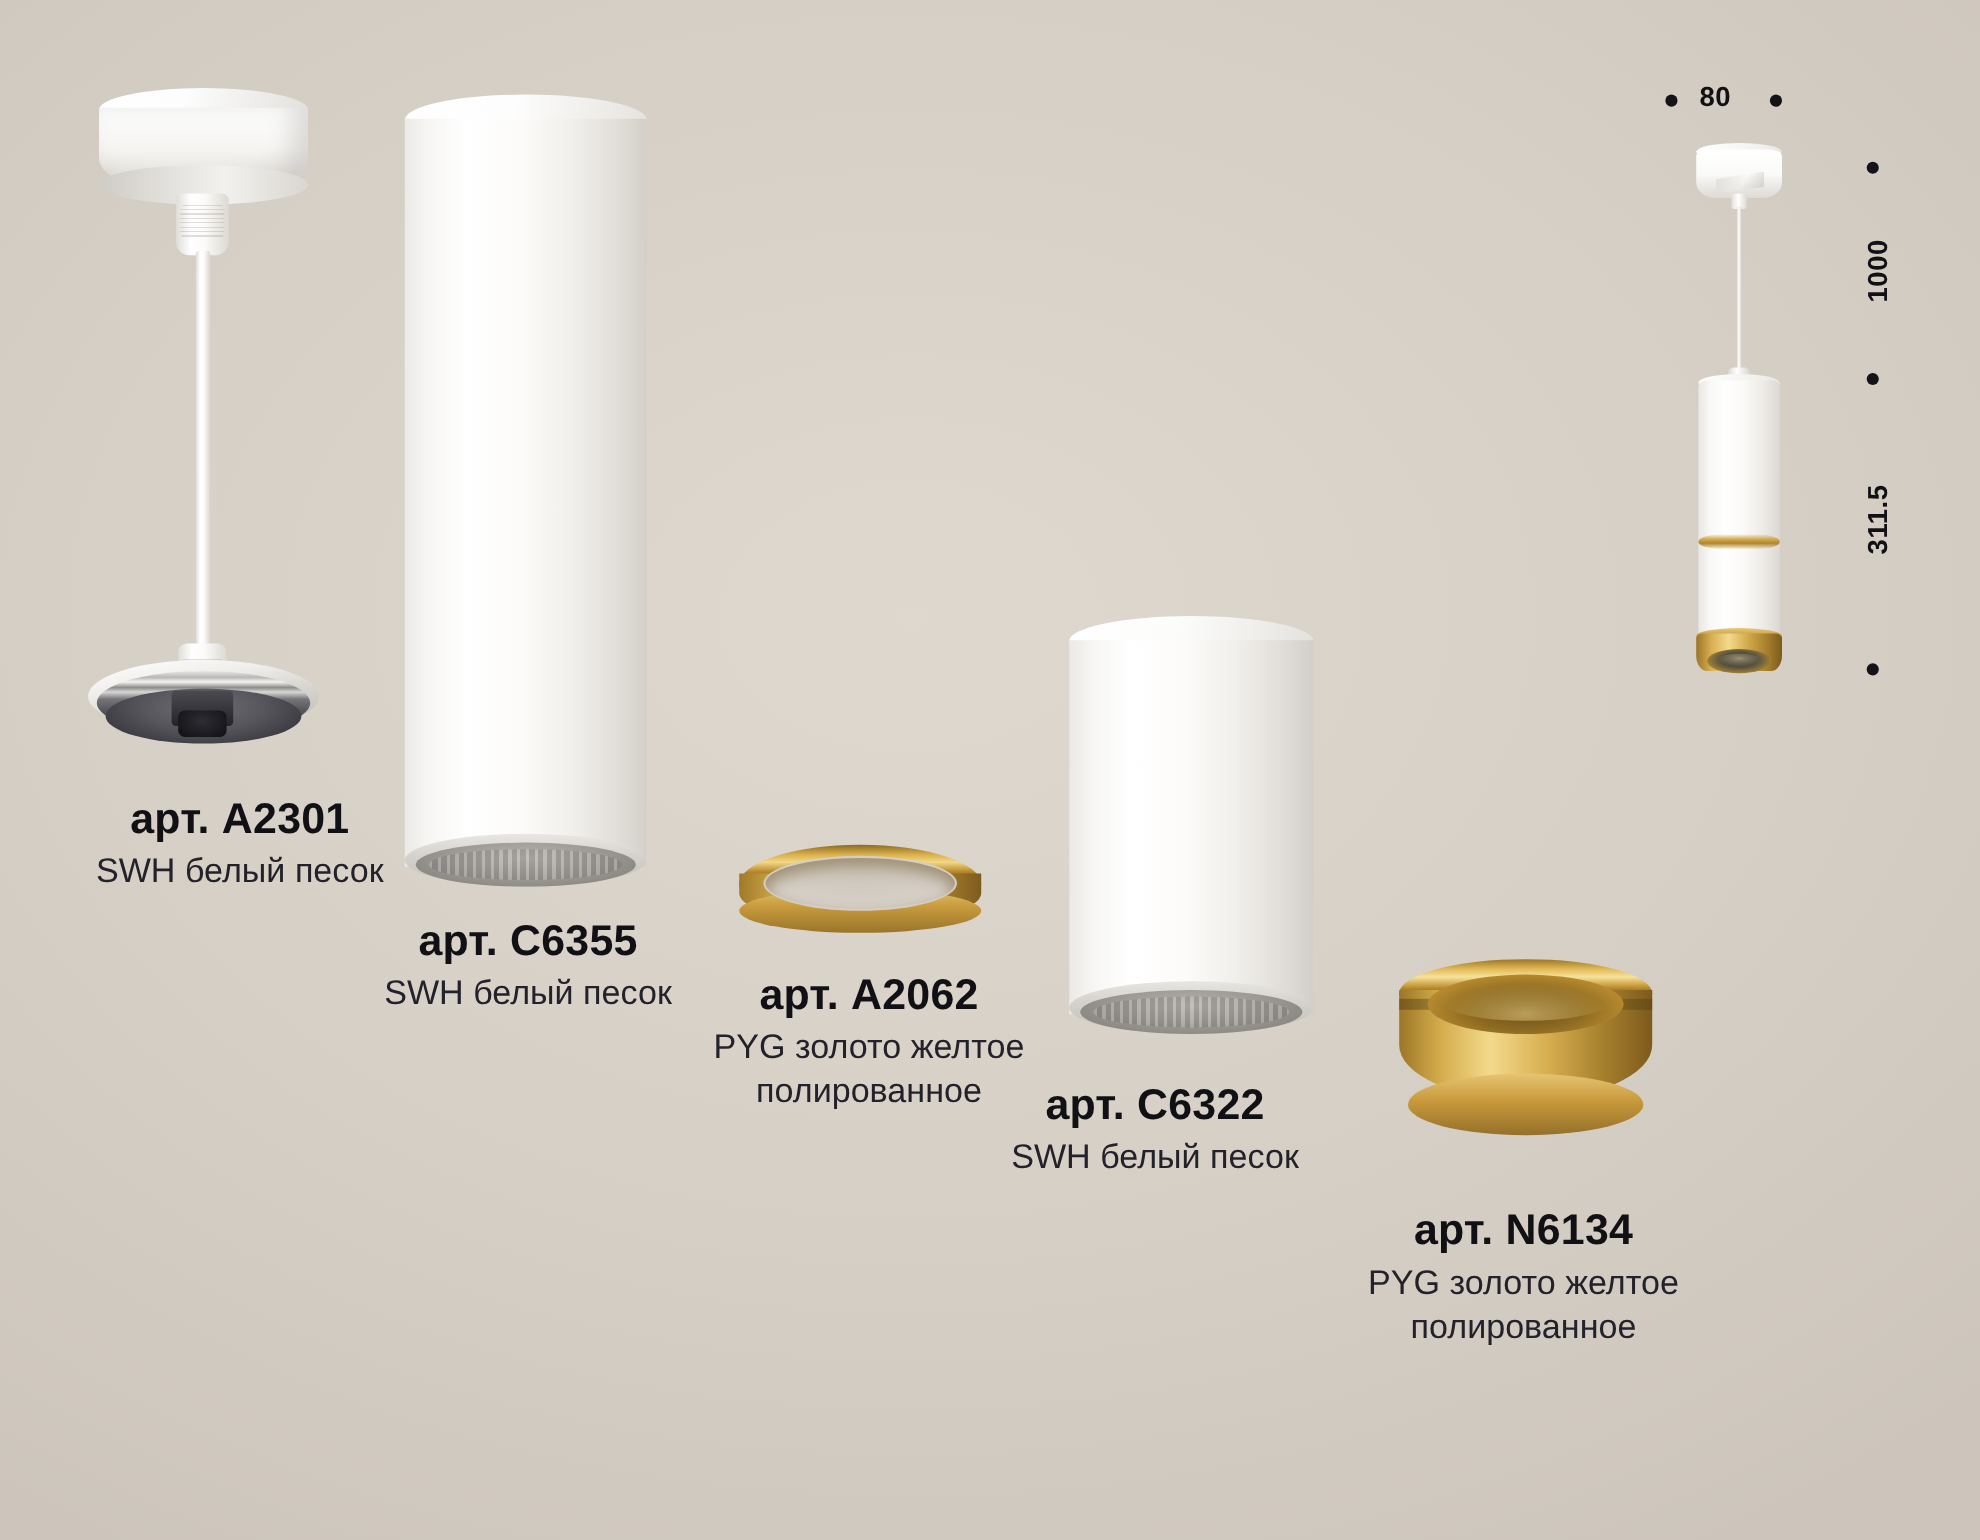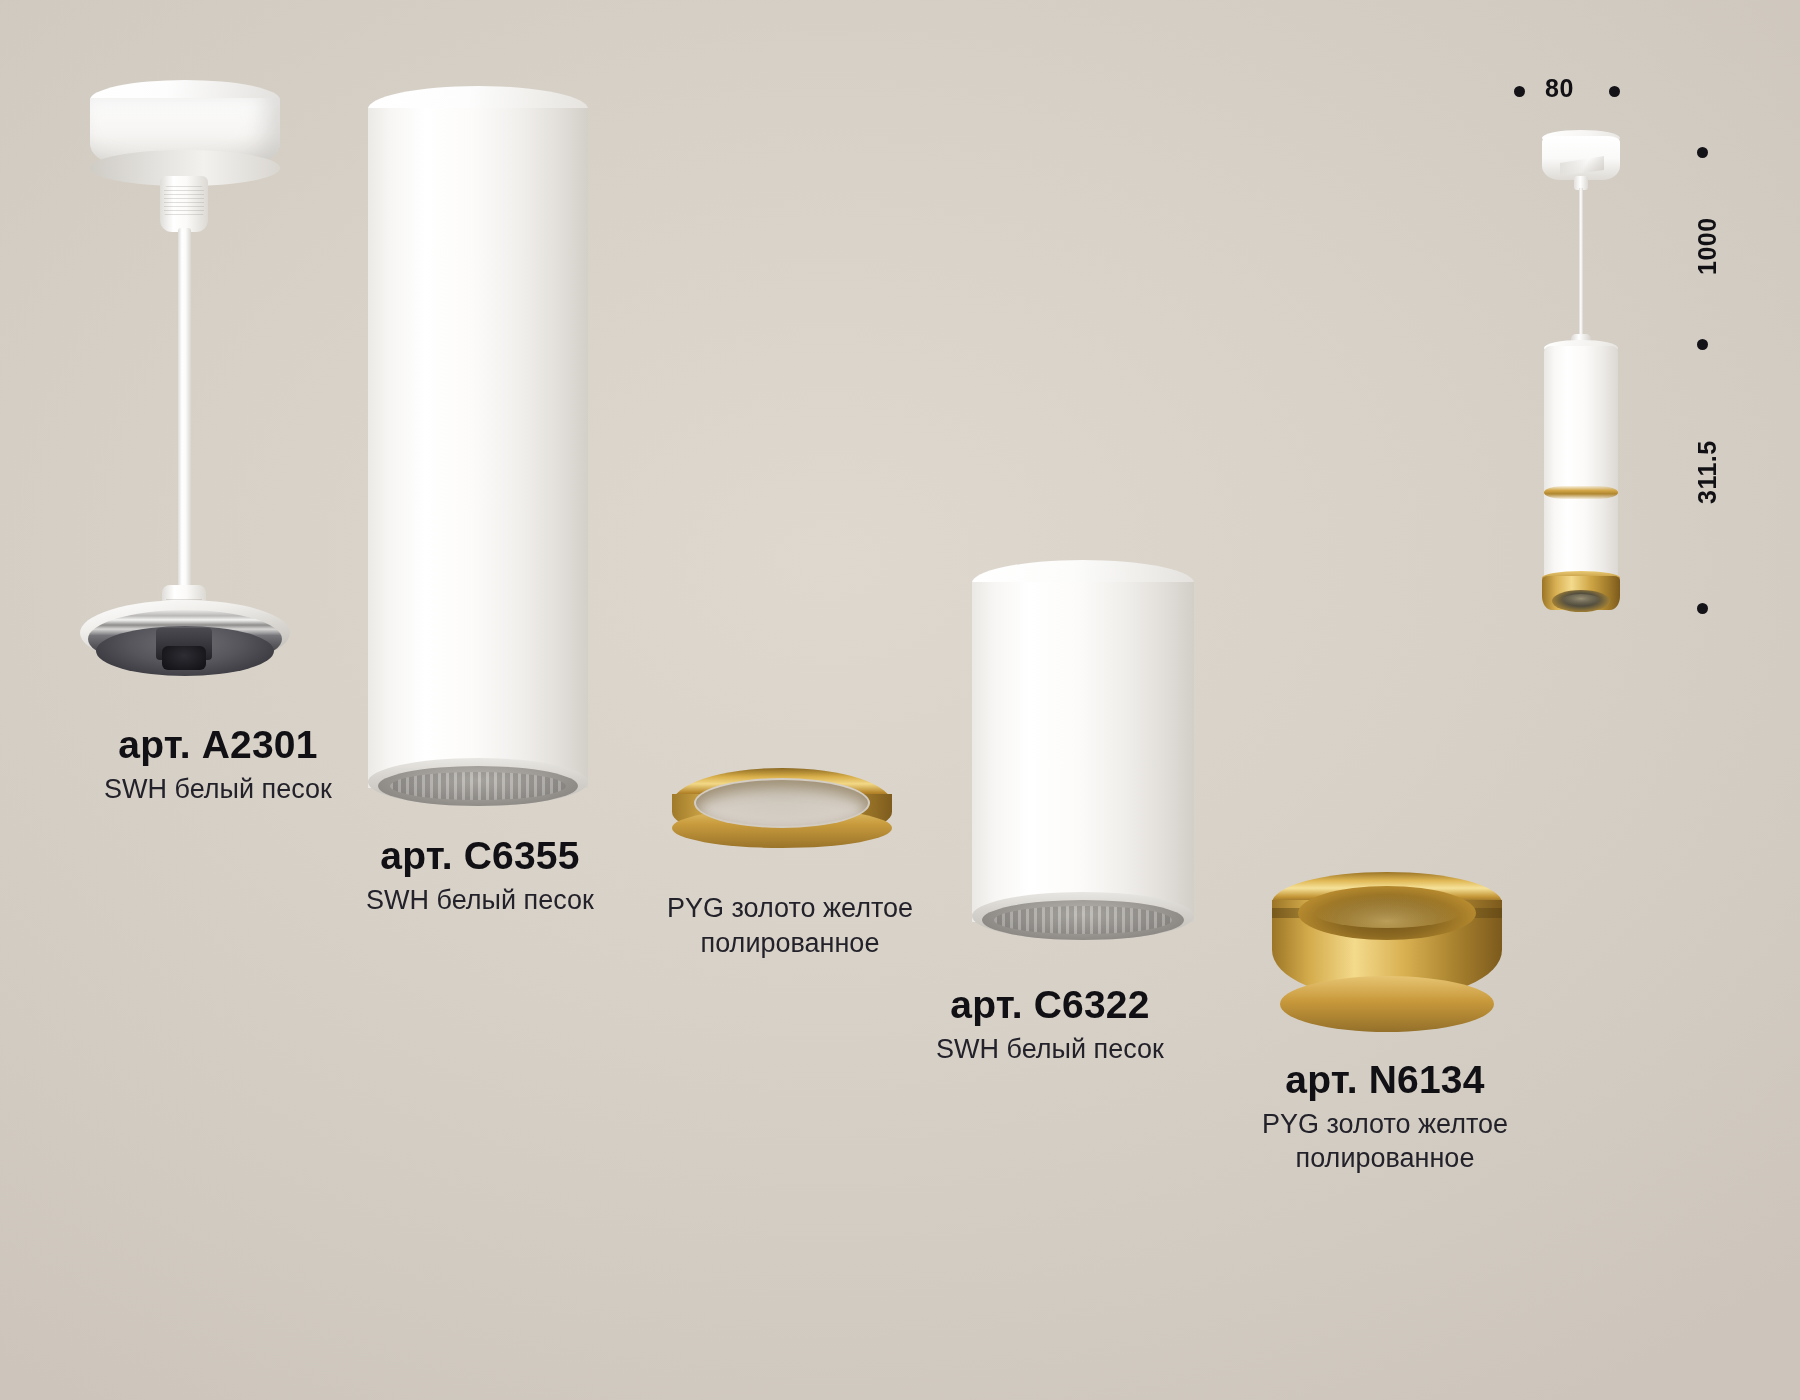--- a/index.html
+++ b/index.html
@@ -23,21 +23,21 @@
   .label { position: absolute; }
   .label .art {
     font-size: 39px;
     font-weight: bold;
     color: #111014;
     letter-spacing: 0.2px;
     white-space: nowrap;
     line-height: 1.05;
   }
   .label .desc {
-    font-size: 27px;
+    font-size: 31px;
     font-weight: 400;
     color: #23222a;
     line-height: 1.28;
     white-space: pre-line;
     margin-top: 6px;
   }
   .label.center { text-align: center; }
 
   
   .dim-text {
@@ -363,20 +363,21 @@
 
   <div class="a2062">
     <div class="outer"></div>
     <div class="skirt"></div>
     <div class="lip"></div>
     <div class="hole"></div>
     <div class="inner-shadow"></div>
   </div>
 
   <div class="label center" style="left:620px; top:885px; width:340px;">
+    <div class="art">арт. A2062</div>
     <div class="desc">PYG золото желтое
 полированное</div>
   </div>
 
   <div class="c6322">
     <div class="top"></div>
     <div class="body"></div>
     <div class="bot-rim"></div>
     <div class="bot-inner"></div>
     <div class="bot-ribs"></div>
@@ -389,21 +390,21 @@
 
   <div class="n6134">
     <div class="top"></div>
     <div class="wall"></div>
     <div class="wall-groove"></div>
     <div class="base"></div>
     <div class="bowl"></div>
     <div class="bowl-hi"></div>
   </div>
 
-  <div class="label center" style="left:1205px; top:1060px; width:360px;">
+  <div class="label center" style="left:1205px; top:1099px; width:360px;">
     <div class="art">арт. N6134</div>
     <div class="desc">PYG золото желтое
 полированное</div>
   </div>
 
   <div class="pendant">
     <div class="cup-top"></div>
     <div class="cup"></div>
     <div class="cup-fin"></div>
     <div class="nipple"></div>

